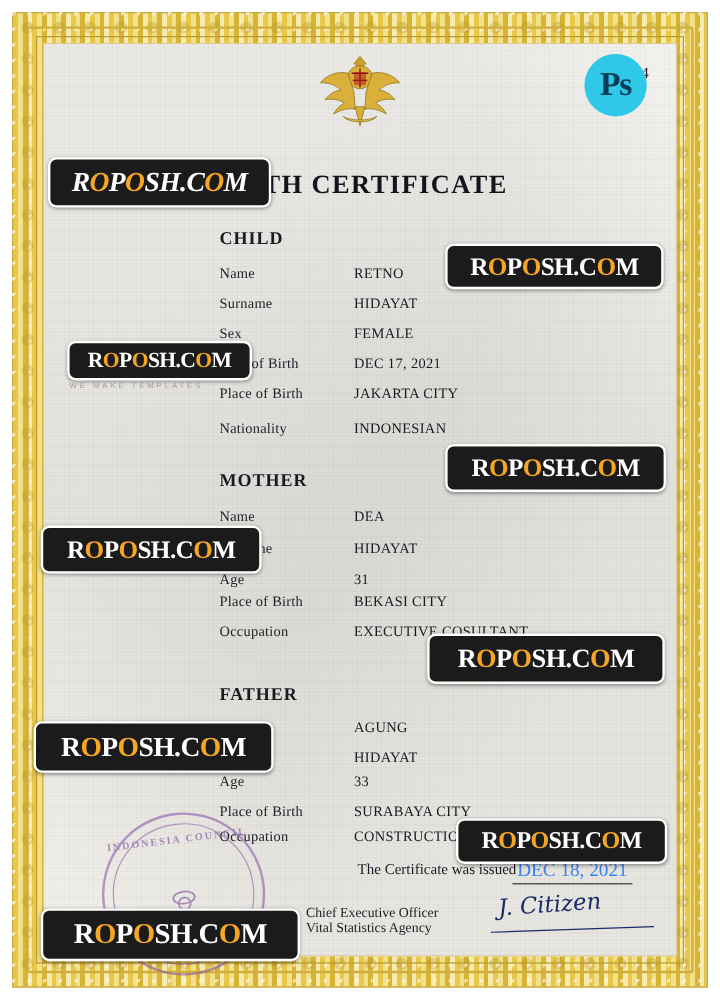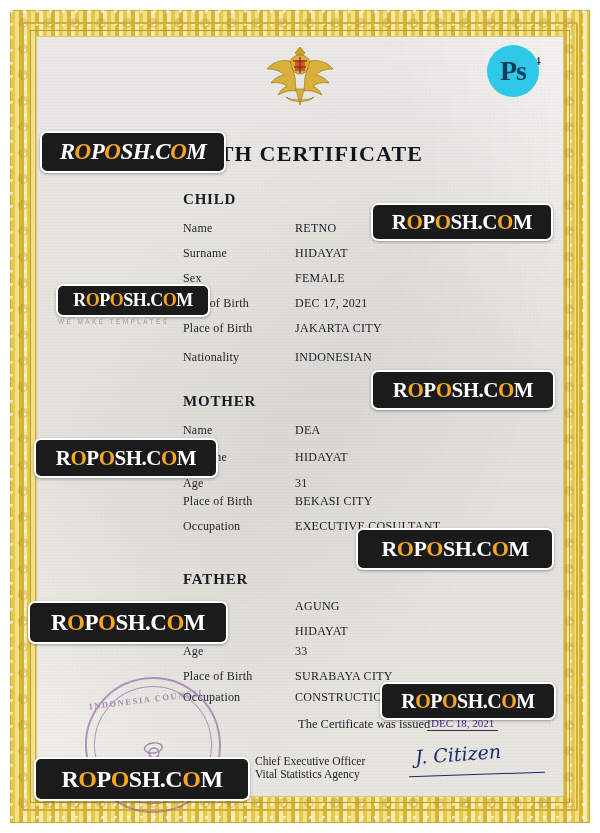--- a/index.html
+++ b/index.html
@@ -185,22 +185,22 @@
     left: 218px;
     top: 680px;
     font-size: 12.5px;
     color: #1a1a24;
     margin-left: 43px;
   }
   .issued-date {
     position: absolute;
     left: 390px;
     top: 680px;
-    font-size: 11px;
-    color: #4c1d95;
+    font-size: 16px;
+    color: #3b82f6;
     border-bottom: 1px solid #33333b;
     padding: 0 4px 1px 4px;
   }
 
   .officer-1 {
     position: absolute;
     left: 218px;
     top: 718px;
     font-size: 11.5px;
     color: #1c1c26;

